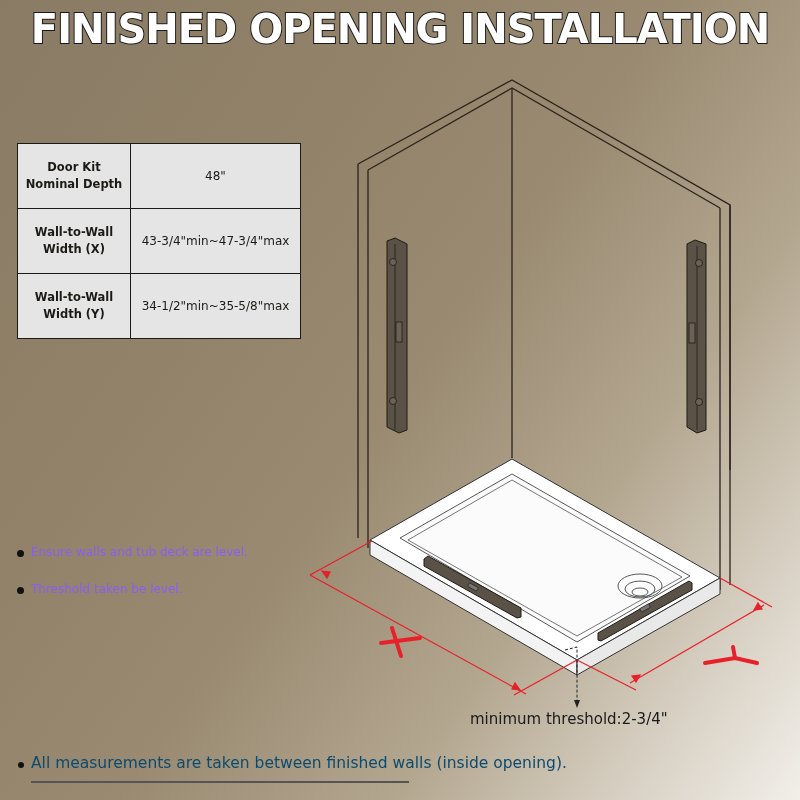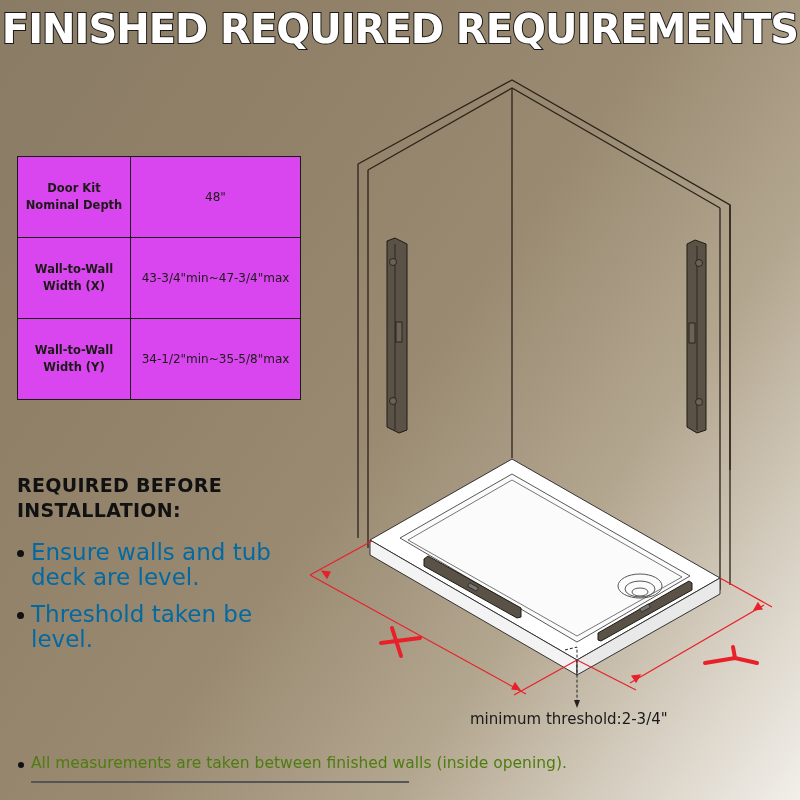--- a/index.html
+++ b/index.html
@@ -2,39 +2,39 @@
 <html><head>
 <meta charset="utf-8">
 <style>
   html,body{margin:0;padding:0;}
   body{width:800px;height:800px;overflow:hidden;position:relative;
     background:linear-gradient(125deg,#8a7b65 0%,#928269 30%,#9a8a72 50%,#b3a68f 70%,#d4ccbe 85%,#f2efea 100%);
     font-family:"DejaVu Sans","Liberation Sans",sans-serif;}
   .title{position:absolute;left:0;top:6px;width:800px;text-align:center;
     font-family:"DejaVu Sans",sans-serif;font-weight:bold;font-size:40px;letter-spacing:-1px;
     color:#fff;-webkit-text-stroke:2px #1a1a1a;paint-order:stroke fill;}
-  table.spec{position:absolute;left:17px;top:156px;width:284px;height:244px;border-collapse:collapse;
-    background:#d946ef;}
+  table.spec{position:absolute;left:17px;top:143px;width:284px;height:196px;border-collapse:collapse;
+    background:#e5e5e5;}
   table.spec td{border:1.5px solid #1c1a17;color:#1c1a17;text-align:center;vertical-align:middle;}
   table.spec td.lbl{width:110px;font-size:11.5px;line-height:17px;font-weight:600;}
   table.spec td.val{font-size:12px;}
   .req-title{position:absolute;left:17px;top:473px;font-size:19px;font-weight:bold;line-height:25px;color:#111;letter-spacing:.3px;}
   ul.bullets{position:absolute;left:17px;top:540px;margin:0;padding:0;list-style:none;width:300px;}
-  ul.bullets li{position:relative;padding-left:14px;font-size:23px;line-height:25px;color:#0369a1;margin-bottom:12px;}
+  ul.bullets li{position:relative;padding-left:14px;font-size:12px;line-height:25px;color:#8b5cf6;margin-bottom:12px;}
   ul.bullets li::before{content:"";position:absolute;left:0;top:10px;width:7px;height:7px;border-radius:50%;background:#111;}
-  .footnote{position:absolute;left:17px;top:754px;font-size:15.5px;color:#4d7c0f;padding-left:14px;}
+  .footnote{position:absolute;left:17px;top:754px;font-size:15.5px;color:#0c4a6e;padding-left:14px;}
   .footnote::before{content:"";position:absolute;left:1px;top:8px;width:6px;height:6px;border-radius:50%;background:#111;}
   .footline{position:absolute;left:31px;top:781px;width:378px;height:2px;background:#555;}
   .threshold{position:absolute;left:470px;top:710px;font-size:15px;color:#1a1a1a;}
   svg.diagram{position:absolute;left:0;top:0;}
 </style>
 </head>
 <body>
 
-<div class="title">FINISHED REQUIRED REQUIREMENTS</div>
+<div class="title">FINISHED OPENING INSTALLATION</div>
 
 <table class="spec">
   <tbody>
       <tr>
     <td class="lbl">
       <span>Door Kit</span><br>
       <span>Nominal Depth</span>
     </td>
     <td class="val">48"</td>
   </tr>
@@ -49,22 +49,21 @@
     <td class="lbl">
       <span>Wall-to-Wall</span><br>
       <span>Width (Y)</span>
     </td>
     <td class="val">34-1/2"min~35-5/8"max</td>
   </tr>
 </tbody>
   </table>
 
 <div class="req-title">
-  <span>REQUIRED BEFORE</span><br>
-  <span>INSTALLATION:</span>
+  <br>
 </div>
 
 <ul class="bullets">
   <li>Ensure walls and tub deck are level.</li>
   <li>Threshold taken be level.</li>
 </ul>
 
 <div class="footnote">All measurements are taken between finished walls (inside opening).</div>
 <div class="footline"></div>
 

